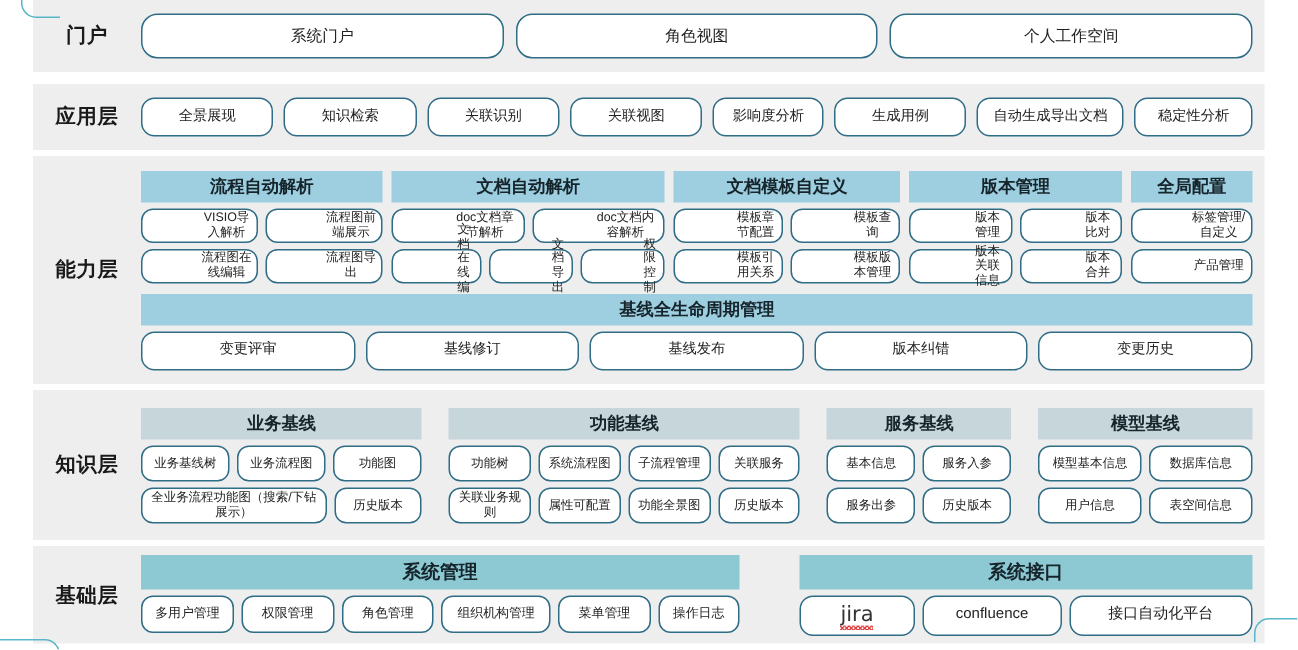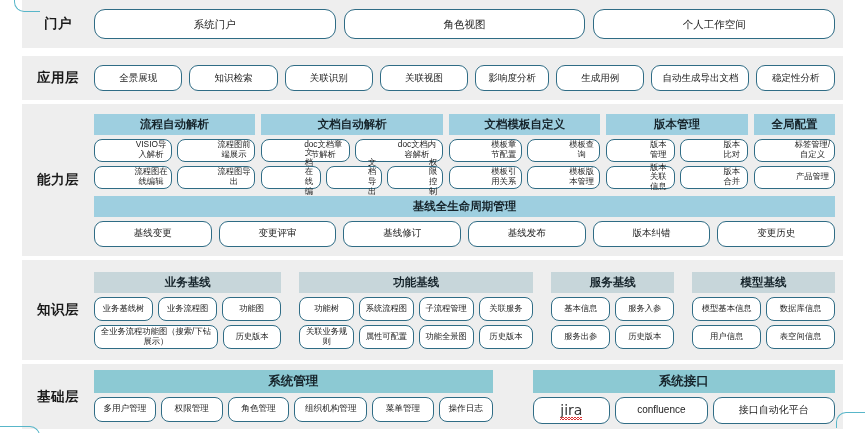--- a/index.html
+++ b/index.html
@@ -260,21 +260,20 @@
             <div class="cap-chips">
               <div class="pill cap">产品管理</div>
             </div>
           </div>
 
         </div>
 
         <div class="life-block">
           <div class="ghead life">基线全生命周期管理</div>
           <div class="life-chips">
-            <div class="pill base">基线变更</div>
             <div class="pill base">变更评审</div>
             <div class="pill base">基线修订</div>
             <div class="pill base">基线发布</div>
             <div class="pill base">版本纠错</div>
             <div class="pill base">变更历史</div>
           </div>
         </div>
 
       </div>
     </div>

